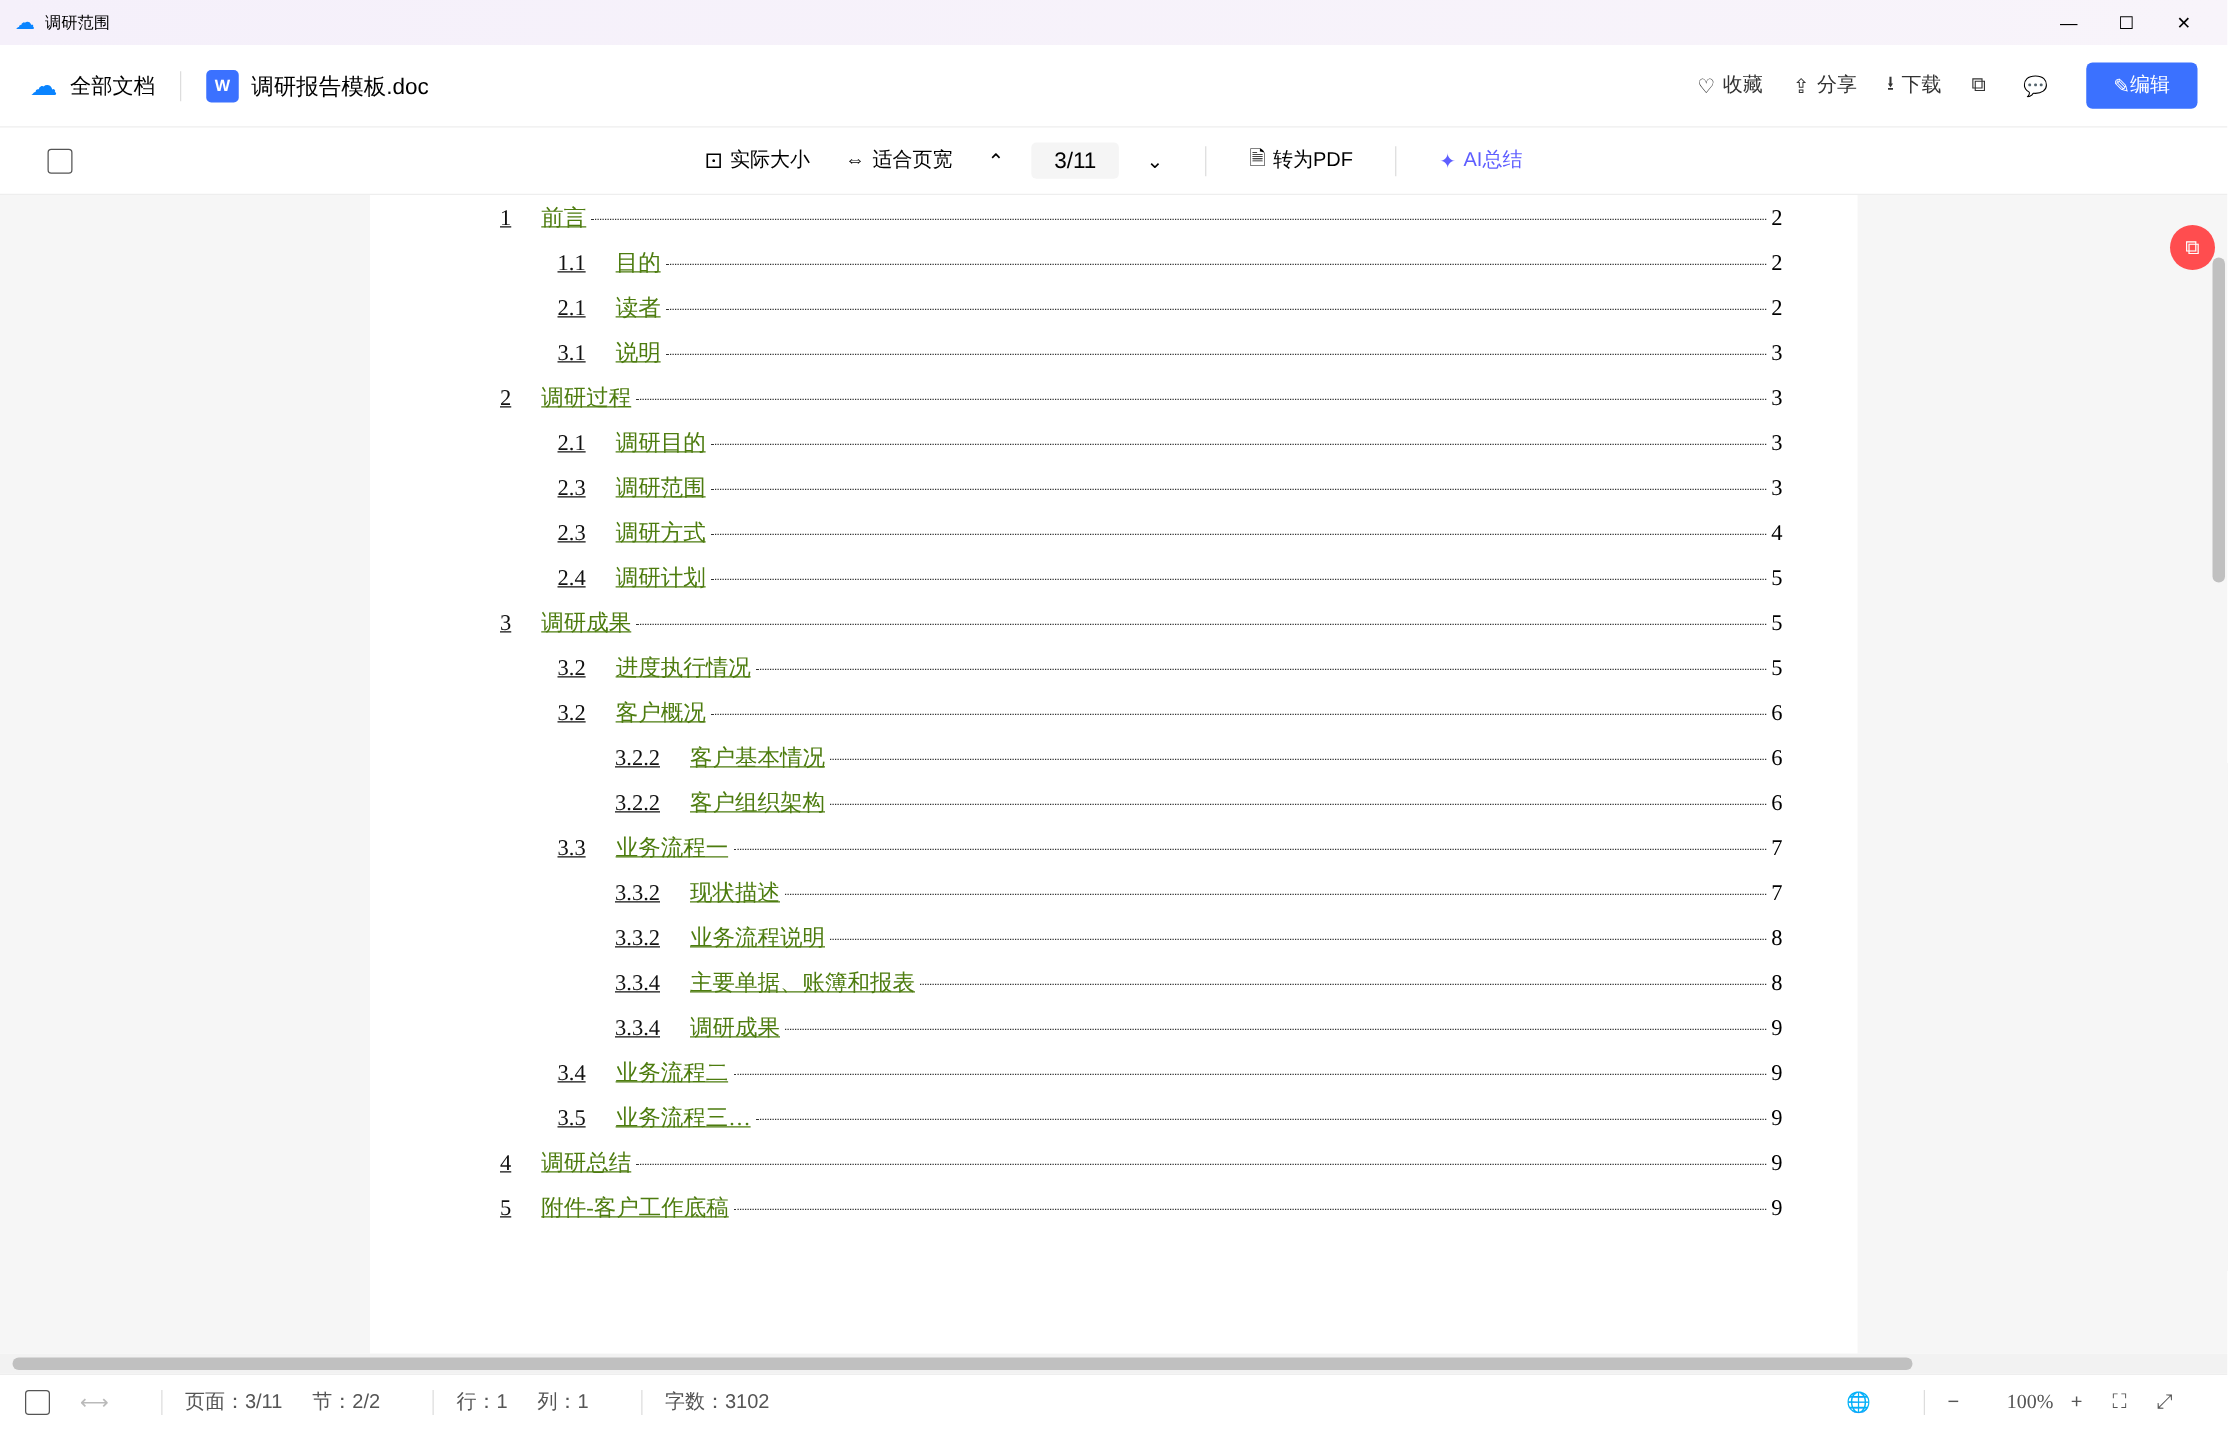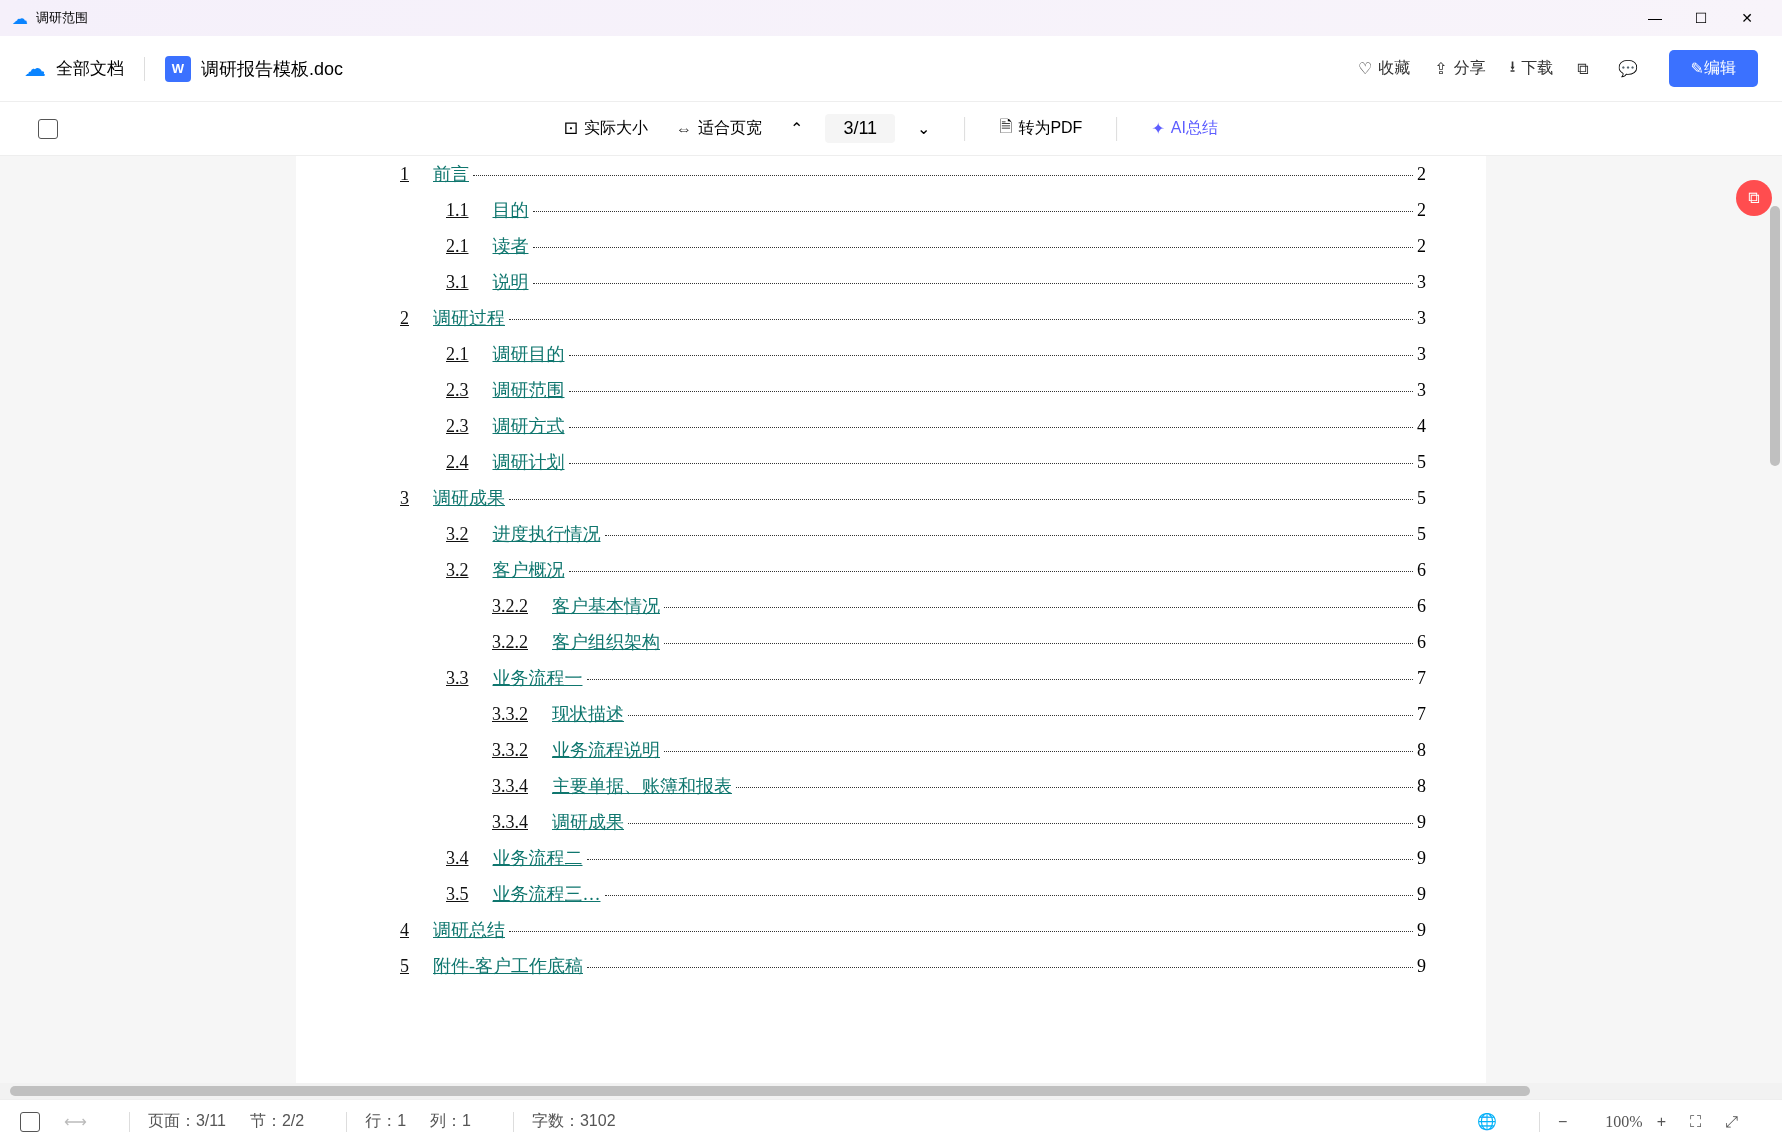--- a/index.html
+++ b/index.html
@@ -23,21 +23,21 @@
 .sub-item { display: flex; align-items: center; margin: 0 14px; cursor: pointer; }
 .sub-item .ico { margin-right: 6px; }
 .sub-center { display: flex; align-items: center; position: absolute; left: 50%; transform: translateX(-50%); }
 .page-input { background: #f5f5f5; border-radius: 4px; padding: 4px 18px; margin: 0 8px; font-size: 18px; }
 .ai-btn { color: #5e5eff; }
 .main-area { flex: 1; background: #f6f6f6; display: flex; position: relative; overflow: hidden; }
 .doc-page { background: #fff; width: 1190px; margin: 0 auto; padding: 0 60px; overflow: hidden; }
 .doc-title { text-align: center; font-size: 32px; font-family: SimSun, serif; letter-spacing: 26px; margin-top: -18px; margin-bottom: 36px; }
 .toc-line { display: flex; align-items: baseline; font-family: SimSun, serif; font-size: 18px; line-height: 2; white-space: nowrap; }
 .toc-num { text-decoration: underline; color: #111; flex: 0 0 auto; margin-right: 24px; }
-.toc-text { text-decoration: underline; color: #0f766e; flex: 0 0 auto; }
+.toc-text { text-decoration: underline; color: #4d7c0f; flex: 0 0 auto; }
 .toc-dots { flex: 1; border-bottom: 1.5px dotted #333; margin: 0 4px; position: relative; top: -4px; }
 .toc-pg { flex: 0 0 auto; }
 .toc-l0 { margin-left: 44px; }
 .toc-l1 { margin-left: 90px; }
 .toc-l2 { margin-left: 136px; }
 .right-float { position: absolute; right: 10px; top: 24px; width: 36px; height: 36px; background: #ff4d4f; border-radius: 50%; display: flex; align-items: center; justify-content: center; color: #fff; }
 .scrollbar-h { height: 16px; background: #f2f2f2; position: relative; }
 .scrollbar-h .thumb { position: absolute; left: 10px; top: 3px; height: 10px; width: 1520px; background: #c0c0c0; border-radius: 5px; }
 .statusbar { height: 44px; border-top: 1px solid #eee; display: flex; align-items: center; padding: 0 20px; font-size: 16px; color: #555; }
 .sb-item { margin-right: 24px; display: flex; align-items: center; }

